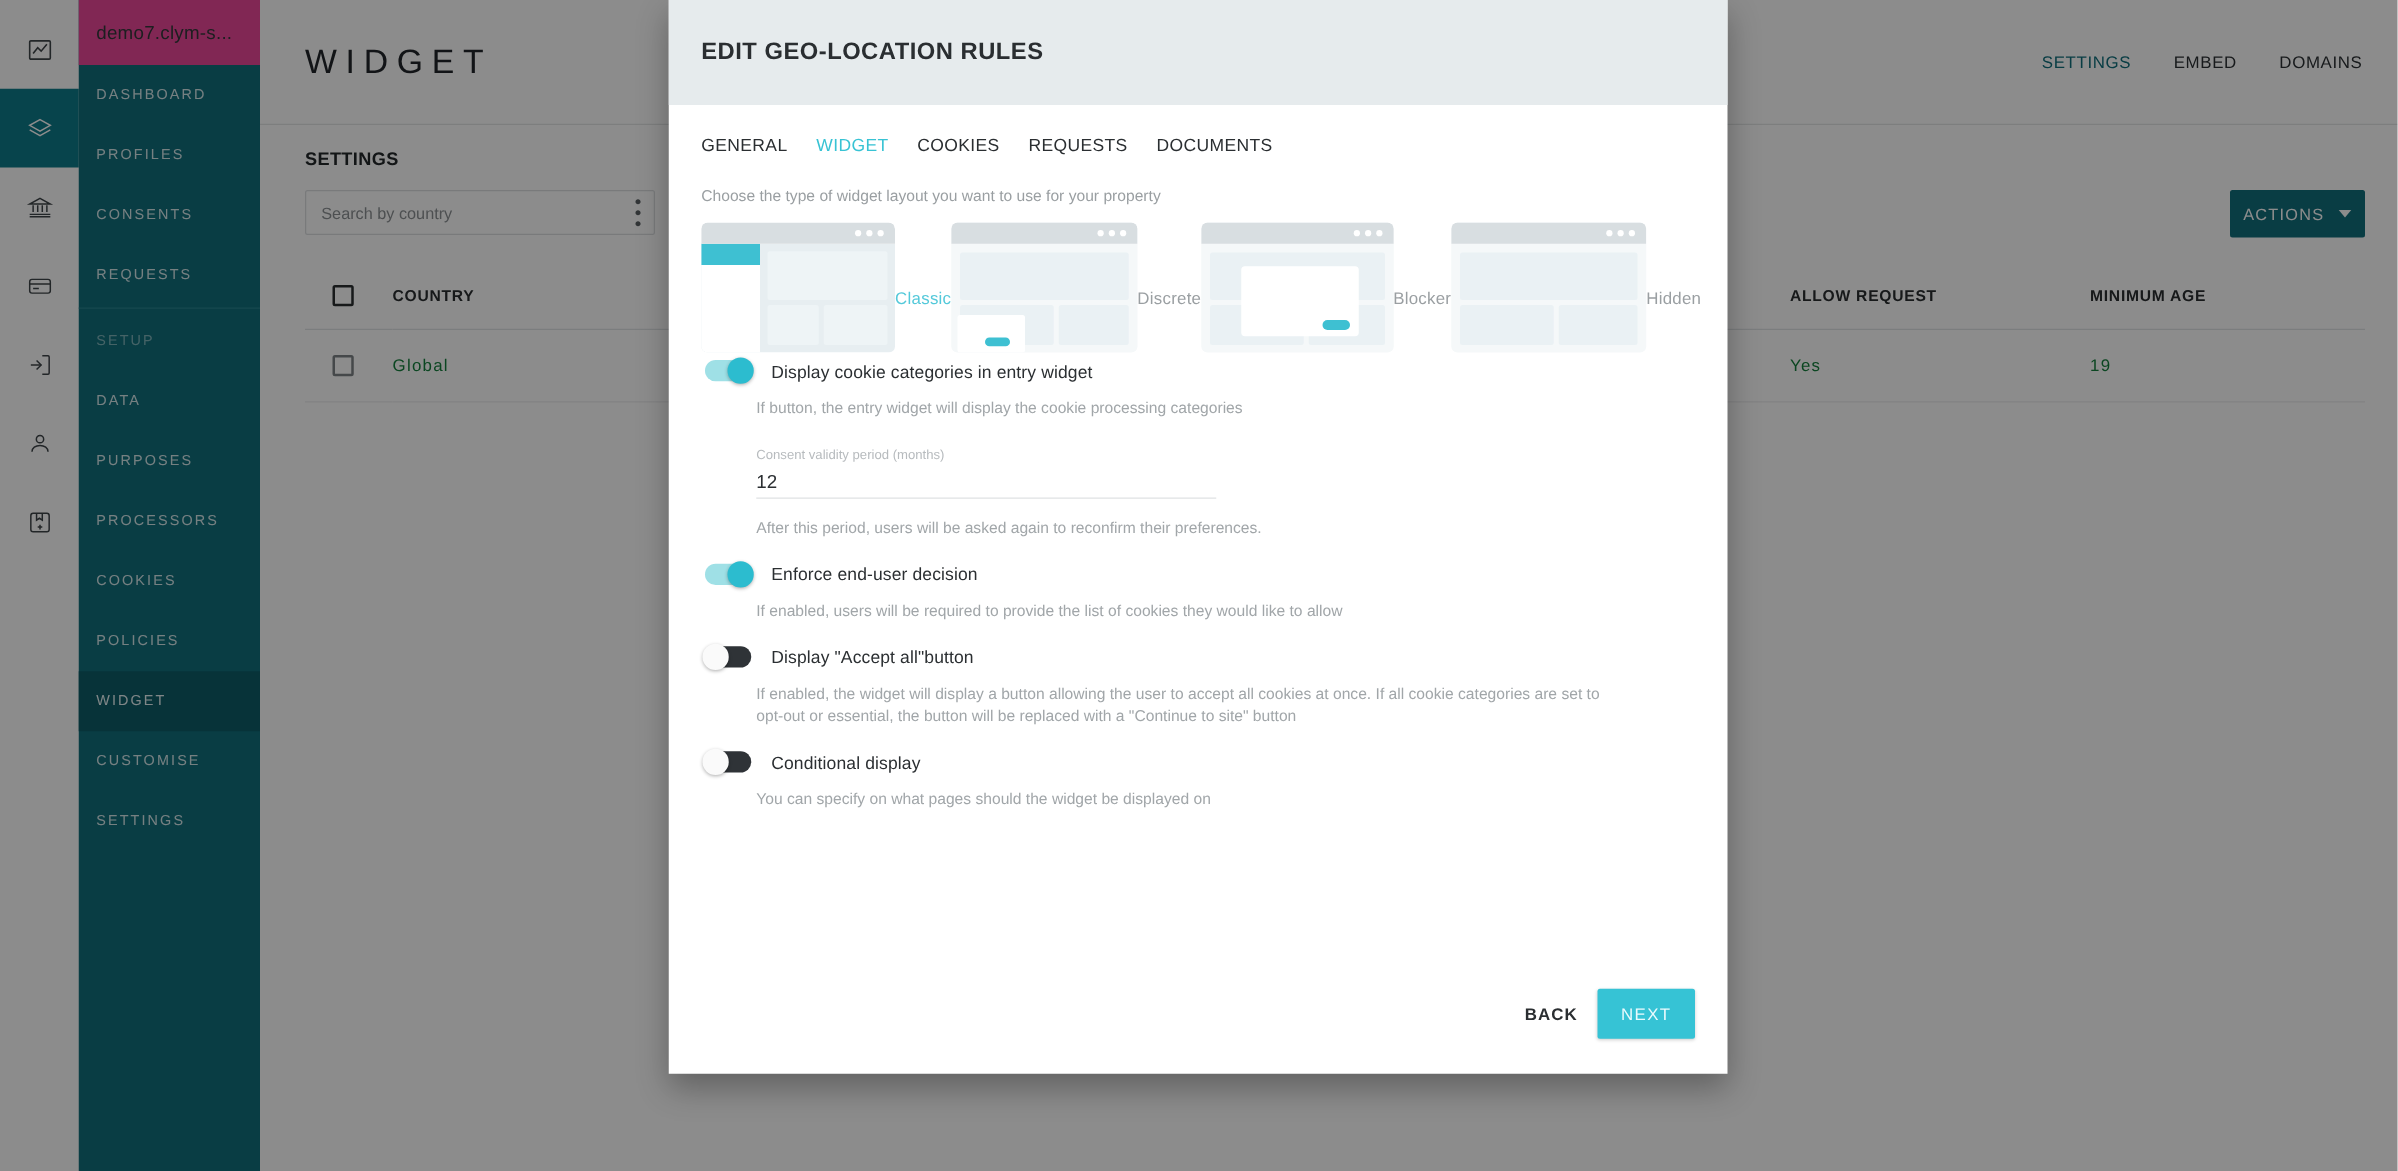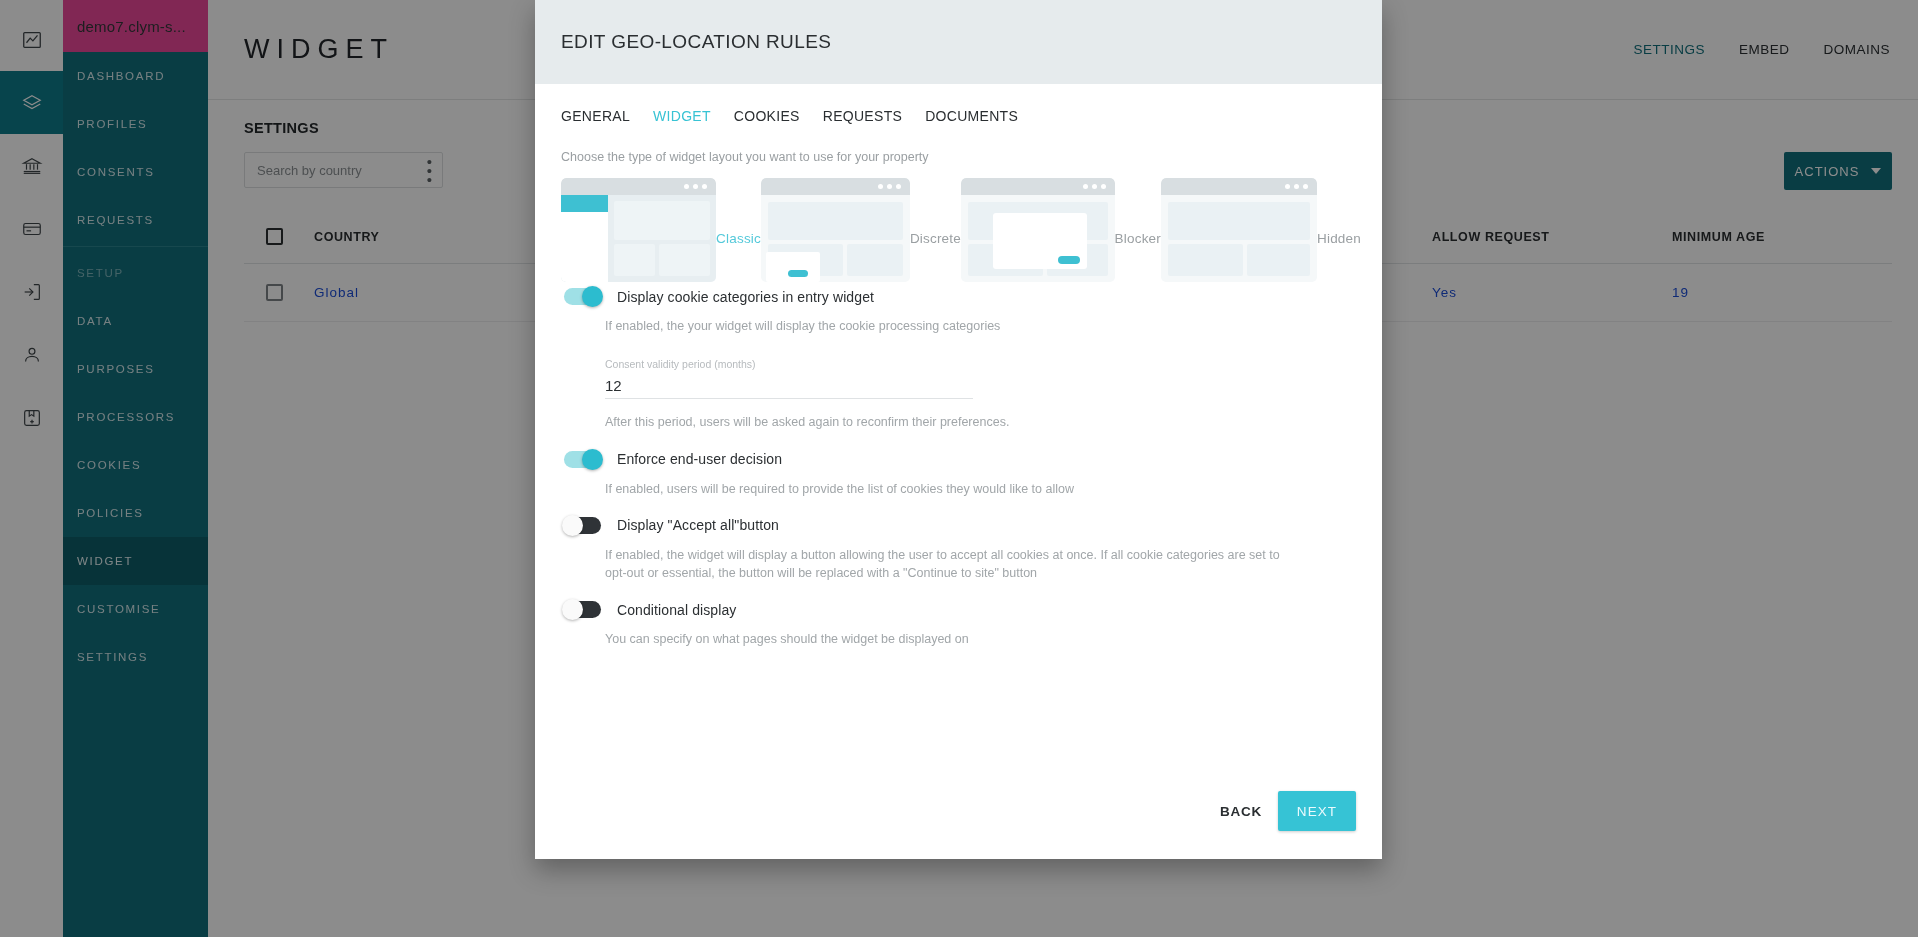--- a/index.html
+++ b/index.html
@@ -87,21 +87,21 @@
   }
   .header-tabs .tab.active { color: #11707d; }
 
   .content-body { flex: 1; padding: 20px 26px 0 36px; background: #ffffff; }
   .section-label {
     font-size: 14.5px; font-weight: 700; color: #24282b;
     letter-spacing: .3px; margin-bottom: 16px;
   }
   .toolbar-row { display: flex; align-items: flex-start; }
   .search-box {
-    width: 199px; height: 36px;
+    width: 280px; height: 36px;
     border: 1px solid #dcdfe1; border-radius: 2px;
     display: flex; align-items: center;
     padding: 0 10px 0 12px;
     font-size: 13px; color: #8c9194;
   }
   .search-box .kebab { margin-left: auto; line-height: .6; font-size: 15px; color:#5b6164; letter-spacing:0; }
   .kebab span { display:block; }
   .actions-btn {
     margin-left: auto;
     background: #11707d; color: #fff;
@@ -113,21 +113,21 @@
 
   table.geo-table { width: 100%; border-collapse: collapse; margin-top: 28px; }
   table.geo-table th {
     text-align: left;
     font-size: 12.5px; font-weight: 700; color: #2a2e31;
     letter-spacing: .6px;
     padding: 10px 0 18px 0;
     border-bottom: 1px solid #e1e3e5;
   }
   table.geo-table td {
-    font-size: 13.5px; color: #1d4ed8; letter-spacing: 1px;
+    font-size: 13.5px; color: #15803d; letter-spacing: 1px;
     padding: 20px 0; border-bottom: 1px solid #ededee;
   }
   .cb-cell { width: 70px; padding-left: 22px !important; }
   .checkbox {
     width: 17px; height: 17px; border: 2px solid #2a2e31; border-radius: 2px;
     display:block;
   }
   .col-country { width: 230px; }
   .col-allow { width: 240px; margin-left: 40px; }
   .col-minage { width: 220px; }
@@ -148,21 +148,21 @@
     z-index: 60;
     box-shadow: 0 11px 24px rgba(0,0,0,.3);
     display: flex; flex-direction: column;
   }
   .modal-header {
     height: 84px; background: #e6ebed;
     display: flex; align-items: center;
     padding-left: 26px;
   }
   .modal-title {
-    font-size: 19px; font-weight: 400; letter-spacing: .4px;
+    font-size: 19px; font-weight: 700; letter-spacing: .4px;
     color: #2a2e31;
   }
   .modal-body {
     flex: 1; padding: 24px 26px 0 26px;
     overflow: hidden;
   }
   .modal-tabs {
     display: flex; gap: 23px;
     font-size: 14px; letter-spacing: .3px; color: #2a2e31;
     margin-bottom: 26px;
@@ -480,21 +480,21 @@
       </div>
     </div>
 
     <div class="setting-block">
       <div class="setting-head">
         <div class="toggle on">
           <div class="knob"></div>
         </div>
         <div class="setting-label">Display cookie categories in entry widget</div>
       </div>
-      <div class="setting-desc">If enabled, the your widget will display the cookie processing categories</div>
+      <div class="setting-desc">If button, the entry widget will display the cookie processing categories</div>
 
       <div class="field-wrap">
         <div class="field-label">Consent validity period (months)</div>
         <div class="field-input">12</div>
       </div>
       <div class="field-help">After this period, users will be asked again to reconfirm their preferences.</div>
     </div>
 
     <div class="setting-block" style="margin-top:22px">
       <div class="setting-head">

